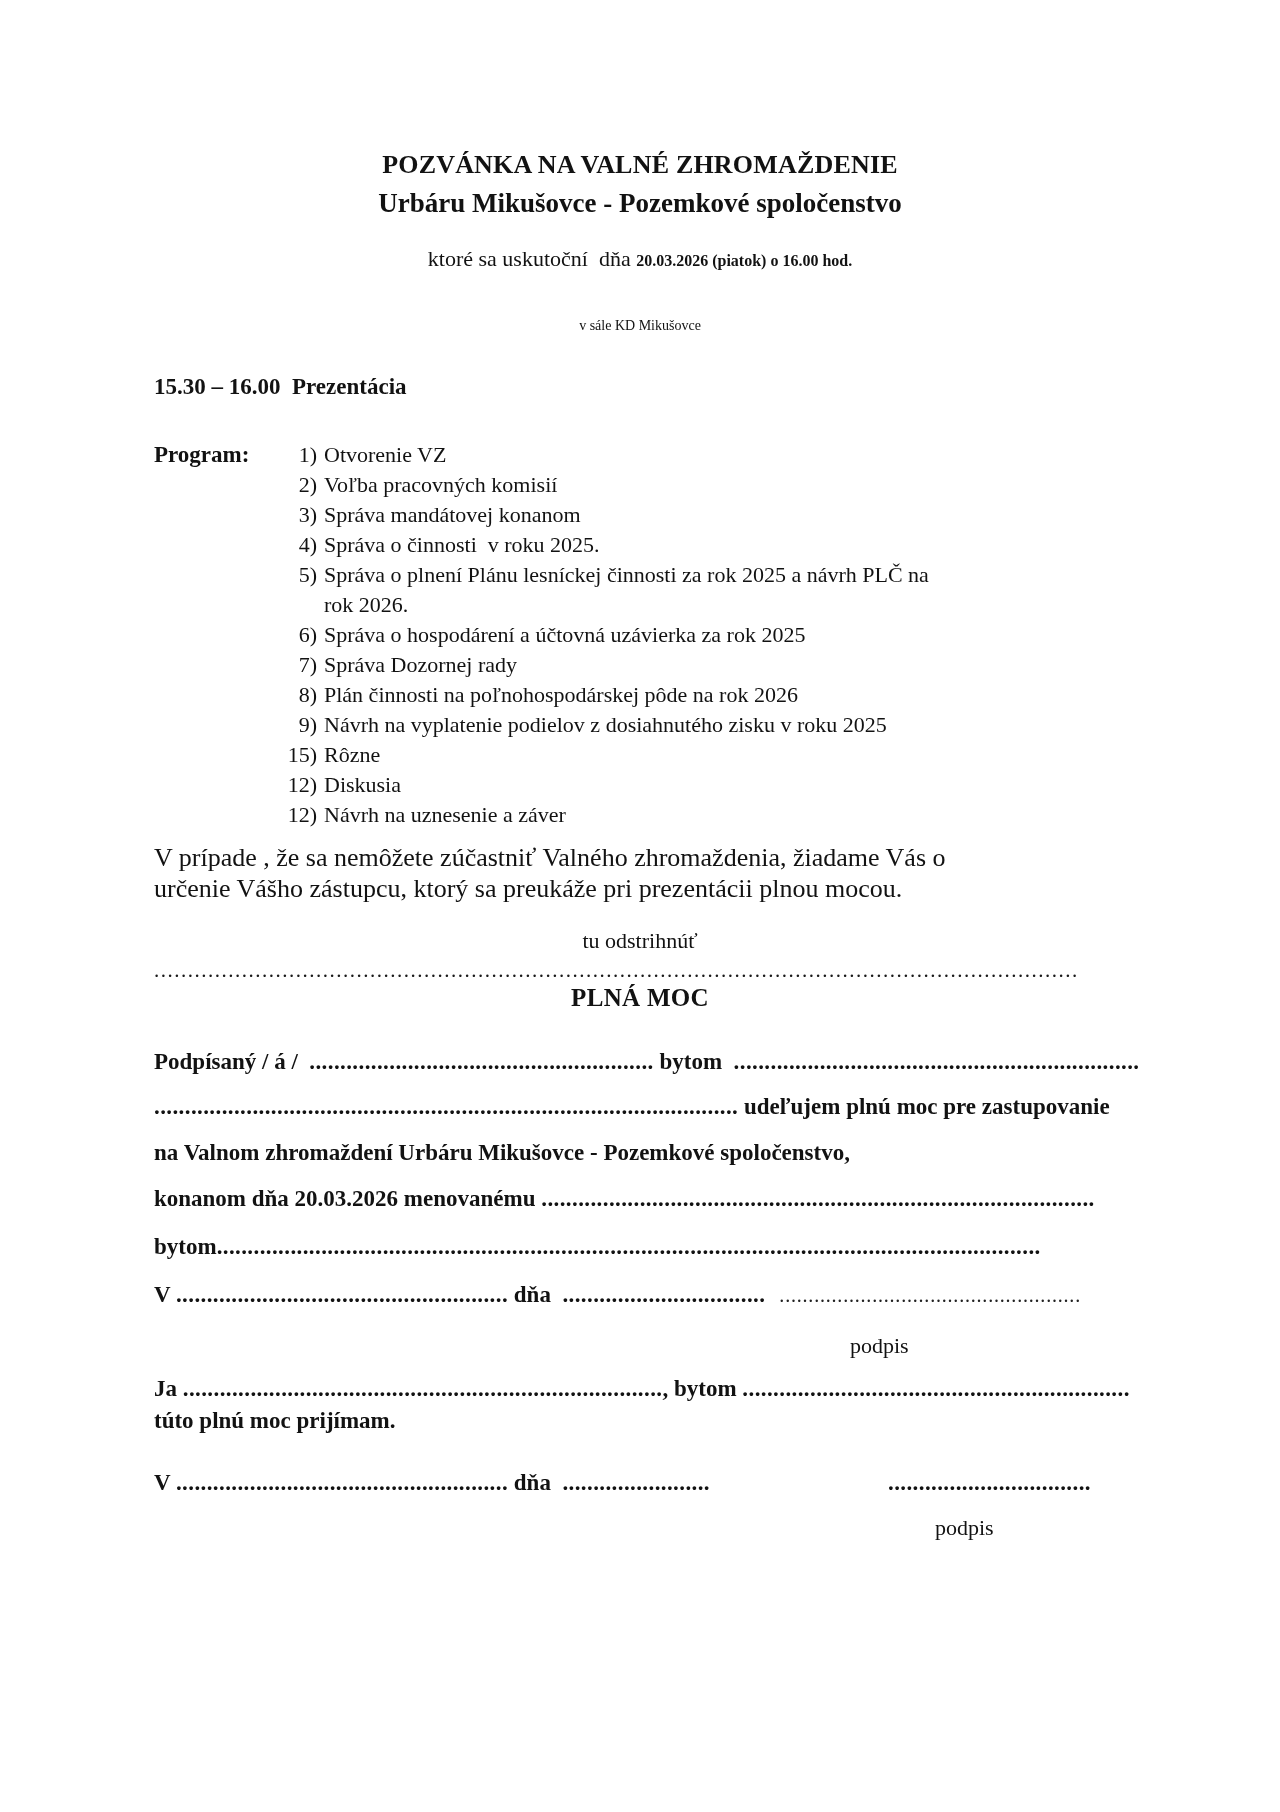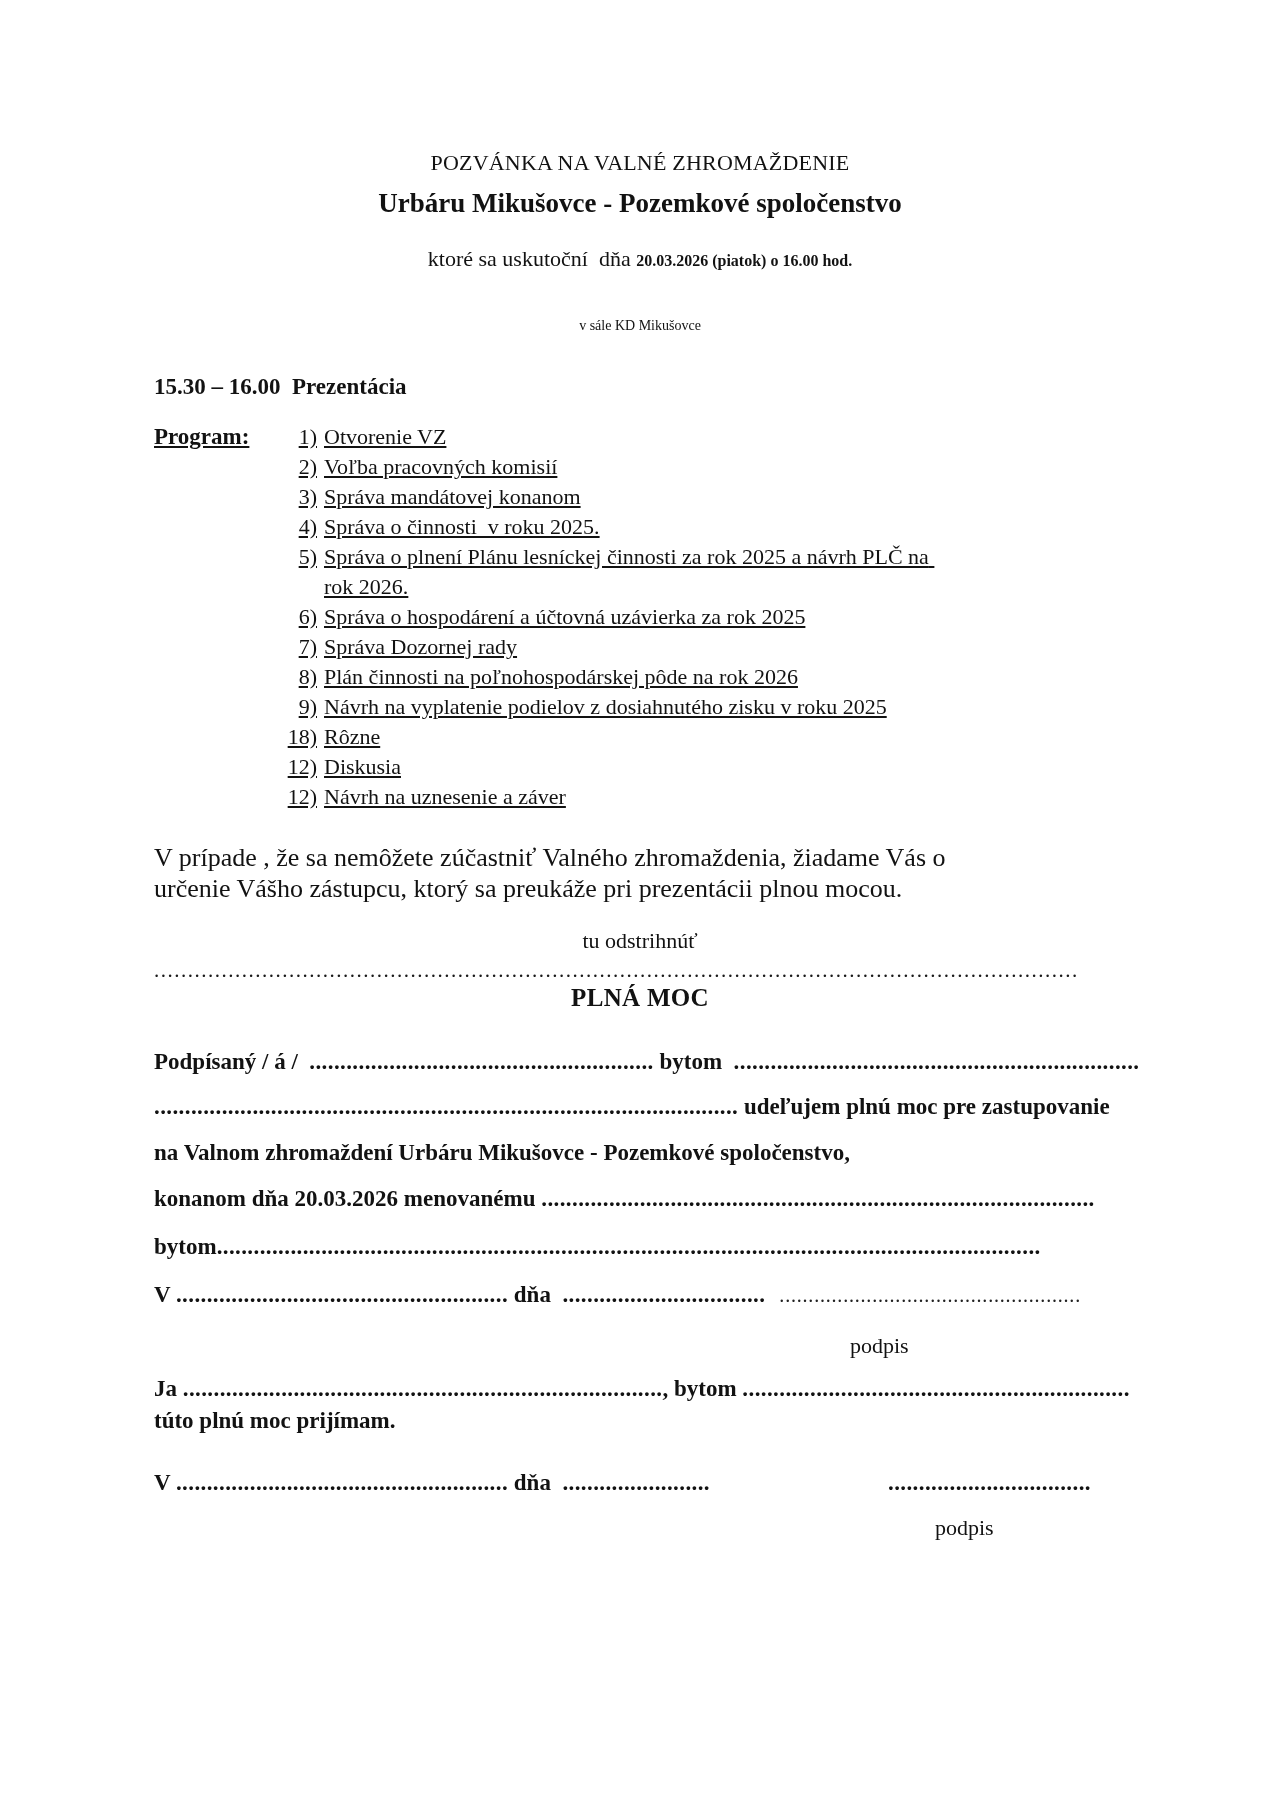--- a/index.html
+++ b/index.html
@@ -8,27 +8,27 @@
     width:1280px;height:1812px;
     margin:0 auto;
     background:#ffffff;
     font-family:"Liberation Serif","DejaVu Serif",serif;
     color:#121212;
     overflow:hidden;
   }
   .abs{position:absolute;}
   .centered{left:154px;width:972px;text-align:center;}
   .pre{white-space:pre-wrap;}
-  .title{font-size:22px;font-weight:normal;letter-spacing:.2px;}
+  .title{font-size:26px;font-weight:bold;letter-spacing:.2px;}
   .subtitle{font-size:27px;font-weight:bold;}
   .dateline{font-size:22px;}
   .dateline .bolddate{font-size:16px;font-weight:bold;}
   .venue{font-size:14px;}
   .timerow{left:154px;font-size:23px;font-weight:bold;}
-  .program{left:154px;top:422px;font-size:22px;text-decoration:underline;}
+  .program{left:154px;top:440px;font-size:22px;}
   .program-wrap{display:flex;align-items:flex-start;}
   .prog-label{width:129px;font-weight:bold;font-size:23px;line-height:30px;}
   .prog-list{flex:0 0 auto;}
   .prog-row{display:flex;line-height:30px;}
   .prog-num{width:34px;text-align:right;flex:0 0 auto;}
   .prog-text{margin-left:7px;width:625px;}
   .paragraph{left:154px;top:842px;width:812px;font-size:26px;line-height:31px;}
   .cutline{top:928px;font-size:22px;}
   .separator{left:154px;top:958px;width:923px;overflow:hidden;white-space:nowrap;
              font-size:21px;letter-spacing:1.5px;color:#1a1a1a;}
@@ -91,21 +91,21 @@
         </div>
         <div class="prog-row">
           <span class="prog-num">8)</span>
           <span class="prog-text pre">Plán činnosti na poľnohospodárskej pôde na rok 2026</span>
         </div>
         <div class="prog-row">
           <span class="prog-num">9)</span>
           <span class="prog-text pre">Návrh na vyplatenie podielov z dosiahnutého zisku v roku 2025</span>
         </div>
         <div class="prog-row">
-          <span class="prog-num">18)</span>
+          <span class="prog-num">15)</span>
           <span class="prog-text pre">Rôzne</span>
         </div>
         <div class="prog-row">
           <span class="prog-num">12)</span>
           <span class="prog-text pre">Diskusia</span>
         </div>
         <div class="prog-row">
           <span class="prog-num">12)</span>
           <span class="prog-text pre">Návrh na uznesenie a záver</span>
         </div>

